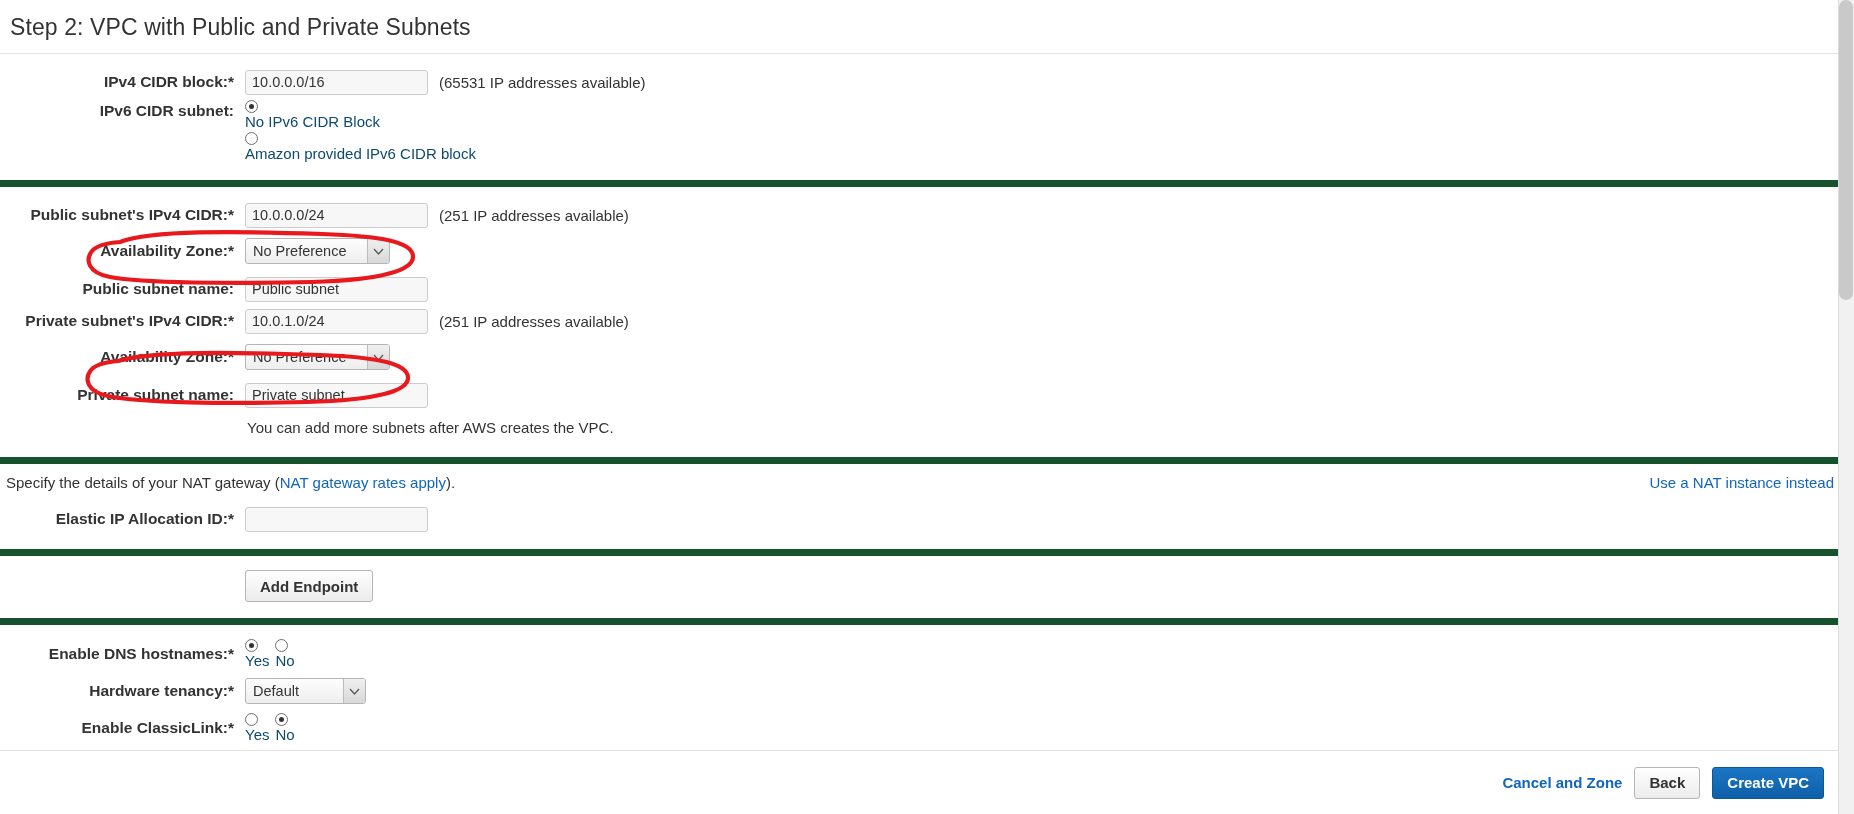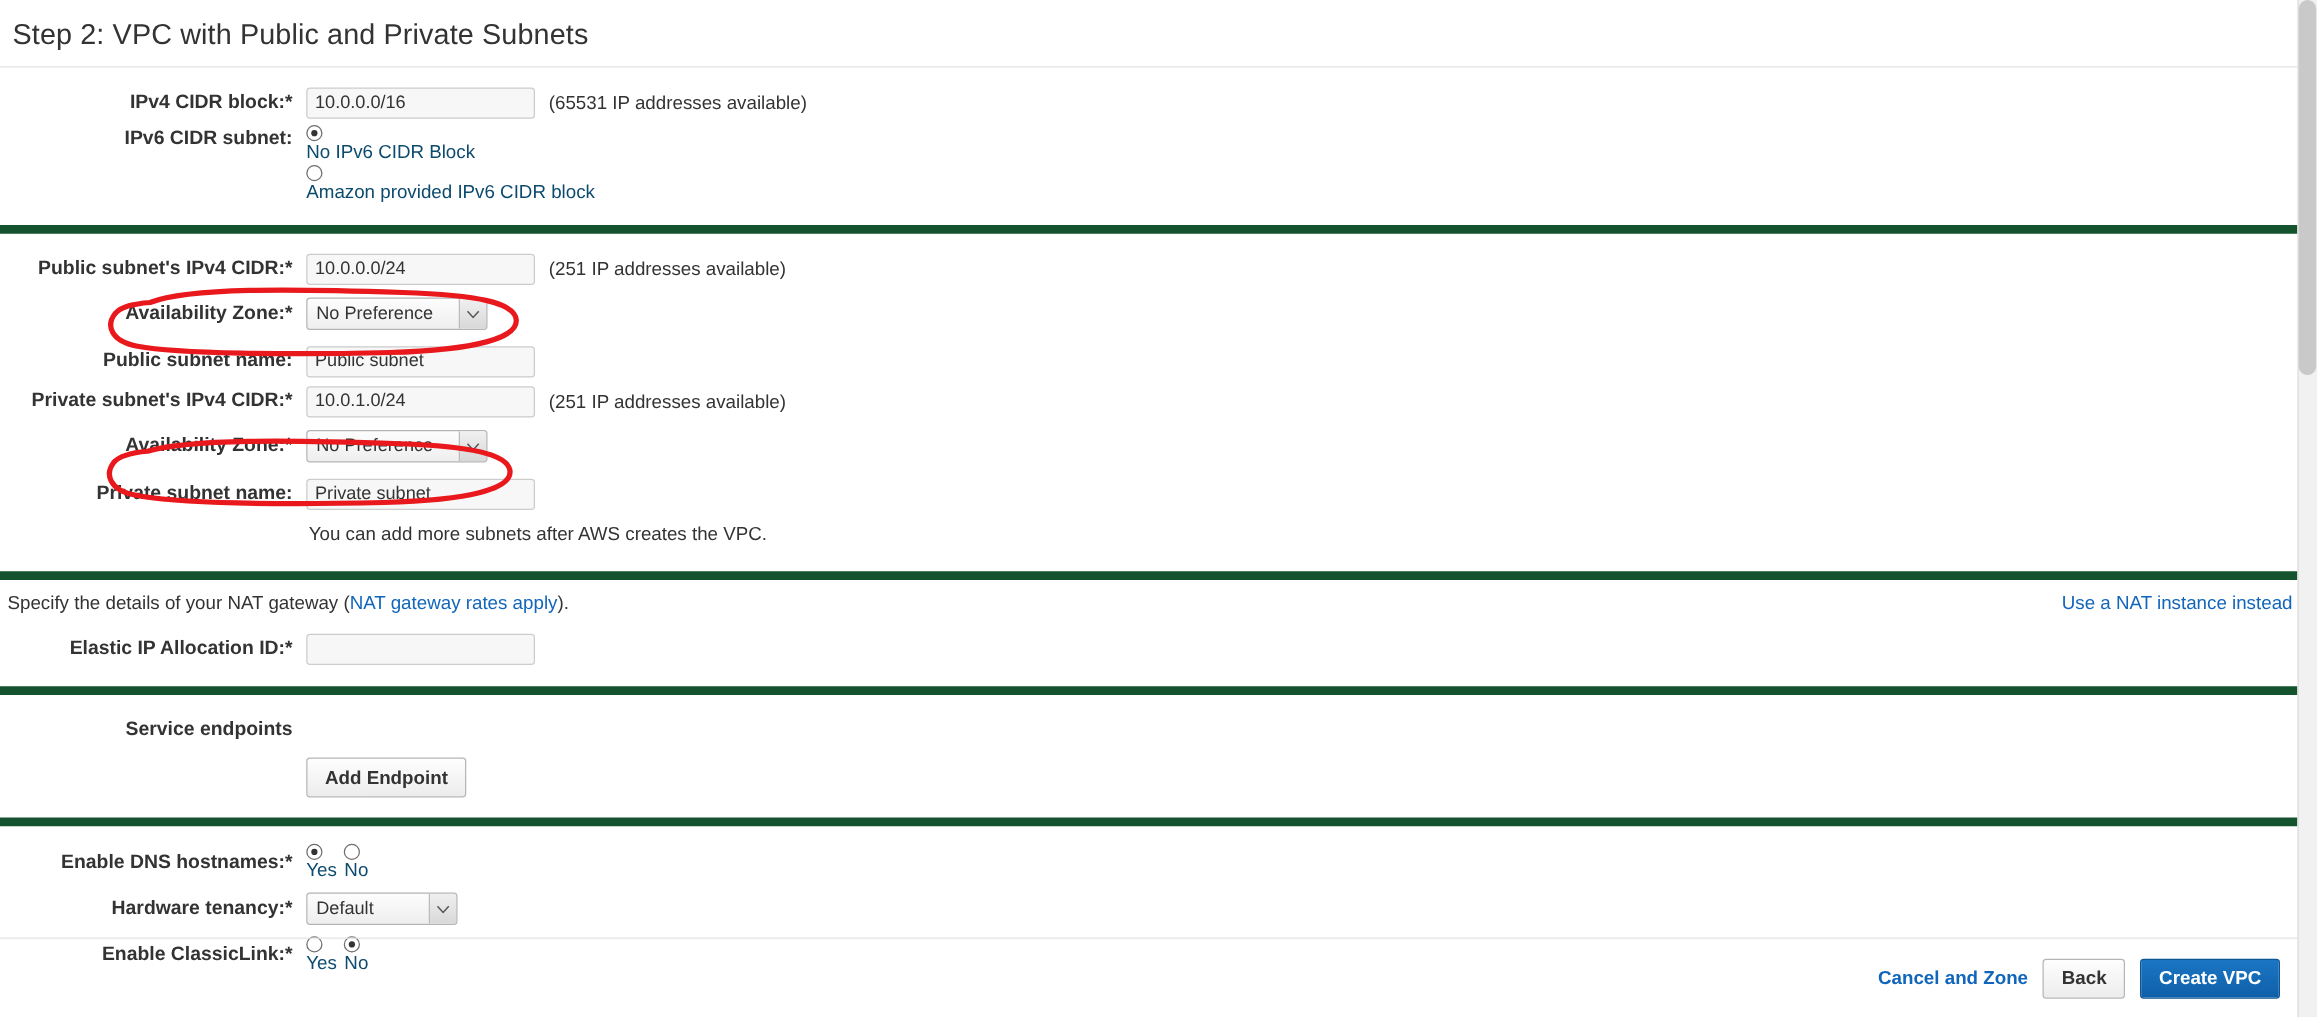--- a/index.html
+++ b/index.html
@@ -347,24 +347,20 @@
         <div class="form-label">Elastic IP Allocation ID:*</div>
         <div class="form-control">
           <input class="txt" type="text" value="" style="">
         </div>
       </div>
 
     </div>
 
     <div class="section">
 
-      <div class="form-row" style="margin-bottom:8px;">
-        <div class="sep-label">Service endpoints</div>
-        <div class="form-control"></div>
-      </div>
 
       <div class="form-row">
         <div class="sep-label"></div>
         <div class="form-control">
           <button class="btn">Add Endpoint</button>
         </div>
       </div>
 
     </div>
 

